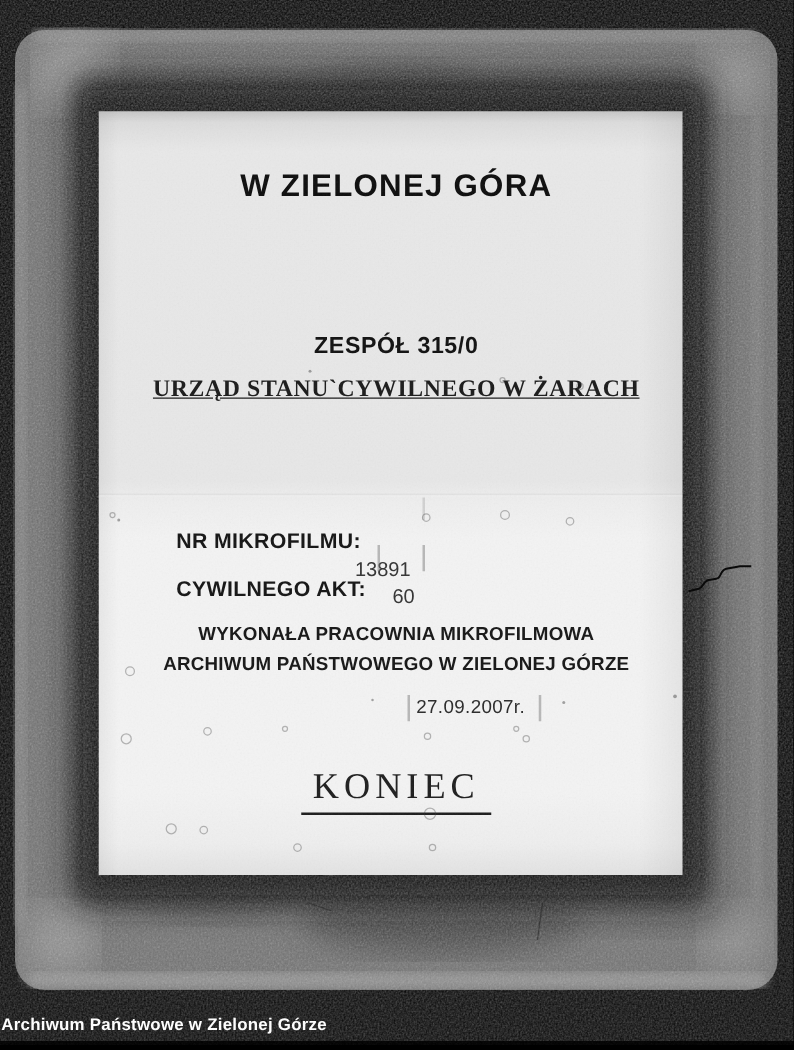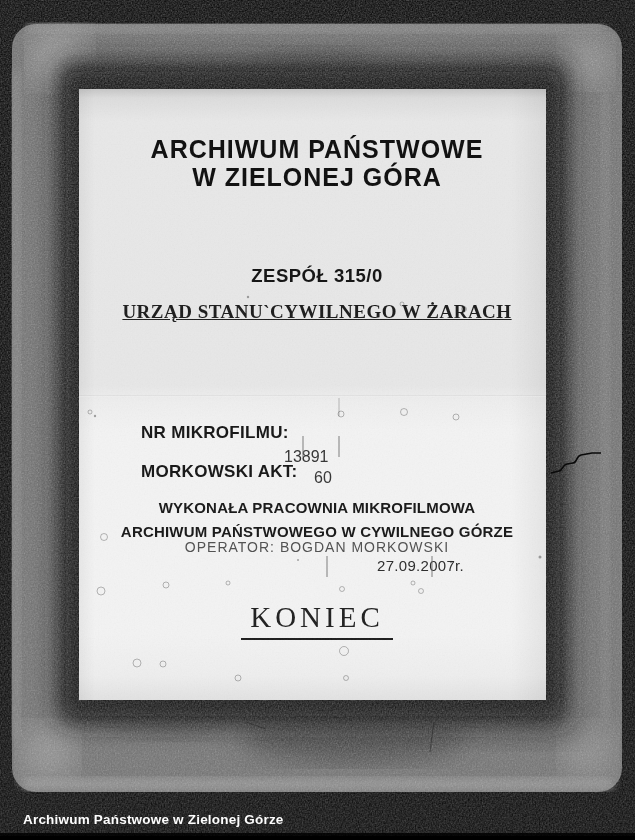--- a/index.html
+++ b/index.html
@@ -26,29 +26,29 @@
   .card .title{top:46px;font-size:25px;line-height:28px;font-weight:bold;letter-spacing:1px;color:#0c0c0c;}
   .card .zespol{top:176px;font-size:18.5px;font-weight:bold;letter-spacing:.5px;text-align:center;}
   .card .urzad{top:212px;font-family:"Liberation Serif",serif;font-size:19px;font-weight:bold;letter-spacing:.5px;color:#1a1a1a;text-decoration:underline;}
   .flabel{position:absolute;font-size:17px;font-weight:bold;letter-spacing:.3px;color:#141414;margin-top:24px;}
   .fvalue{position:absolute;font-size:16px;color:#333;margin-top:48px;}
   .fbar{position:absolute;width:2px;background:rgba(110,110,110,.45);}
   .card .wyk{font-size:15px;font-weight:bold;letter-spacing:.2px;color:#161616;}
   .card .oper{top:450px;font-size:14px;letter-spacing:1px;color:#4f4f4f;}
   .card .city{position:absolute;left:134px;top:470px;font-family:"Liberation Serif",serif;
     font-size:15.5px;letter-spacing:.8px;color:#2b2b2b;}
-  .card .date{position:absolute;left:254px;top:468px;font-size:15px;letter-spacing:.3px;color:#2a2a2a;margin-left:44px;}
-  .card .koniec{top:512px;}
+  .card .date{position:absolute;left:254px;top:468px;font-size:15px;letter-spacing:.3px;color:#2a2a2a;}
+  .card .koniec{top:524px;}
   .card .koniec span{display:inline-block;font-family:"Liberation Serif",serif;
     font-size:29px;letter-spacing:4px;color:#1e1e1e;
     border-bottom:2.5px solid #1c1c1c;padding:0 9px 4px 9px;}
 
   
   .caption{
-    position:absolute;left:23px;top:812px;color:#fdfdfd;
+    position:absolute;left:1px;top:812px;color:#fdfdfd;
     font-size:13.5px;font-weight:bold;letter-spacing:.2px;
   }
 </style>
 </head>
 <body>
 
 <div class="scene">
 
   <svg class="film" width="635" height="840" viewBox="0 0 635 840">
     <defs>
@@ -101,39 +101,37 @@
       <path d="M246,722 l20,7"></path>
       <path d="M148,708 l14,10"></path>
     </g>
   </svg>
 
   <div class="card">
     <div class="card-shade"></div>
     <div class="card-seam"></div>
 
     <div class="ctext title">
-      <div>ARCHIWUM PAŃSTWOWE</div>
       <div>W ZIELONEJ GÓRA</div>
     </div>
 
     <div class="ctext zespol">ZESPÓŁ 315/0</div>
     <div class="ctext urzad">URZĄD STANU`CYWILNEGO W ŻARACH</div>
 
     <div class="flabel" style="left:62px;top:310px">NR MIKROFILMU:</div>
     <div class="fvalue" style="left:205px;top:311px">13891</div>
     <div class="fbar" style="left:259px;top:309px;height:18px;opacity:.5"></div>
 
-    <div class="flabel" style="left:62px;top:349px">MORKOWSKI AKT:</div>
+    <div class="flabel" style="left:62px;top:349px">CYWILNEGO AKT:</div>
     <div class="fvalue" style="left:235px;top:332px">60</div>
     <div class="fbar" style="left:223px;top:347px;height:21px"></div>
     <div class="fbar" style="left:259px;top:347px;height:21px"></div>
 
     <div class="ctext wyk" style="top:410px">WYKONAŁA PRACOWNIA MIKROFILMOWA</div>
-    <div class="ctext wyk" style="top:434px">ARCHIWUM PAŃSTWOWEGO W CYWILNEGO GÓRZE</div>
-    <div class="ctext oper">OPERATOR: BOGDAN MORKOWSKI</div>
+    <div class="ctext wyk" style="top:434px">ARCHIWUM PAŃSTWOWEGO W ZIELONEJ GÓRZE</div>
 
     <div class="date">27.09.2007r.</div>
     <div class="fbar" style="left:247px;top:467px;height:21px"></div>
     <div class="fbar" style="left:352px;top:467px;height:21px"></div>
 
     <div class="ctext koniec">
       <span>KONIEC</span>
     </div>
   </div>
 

